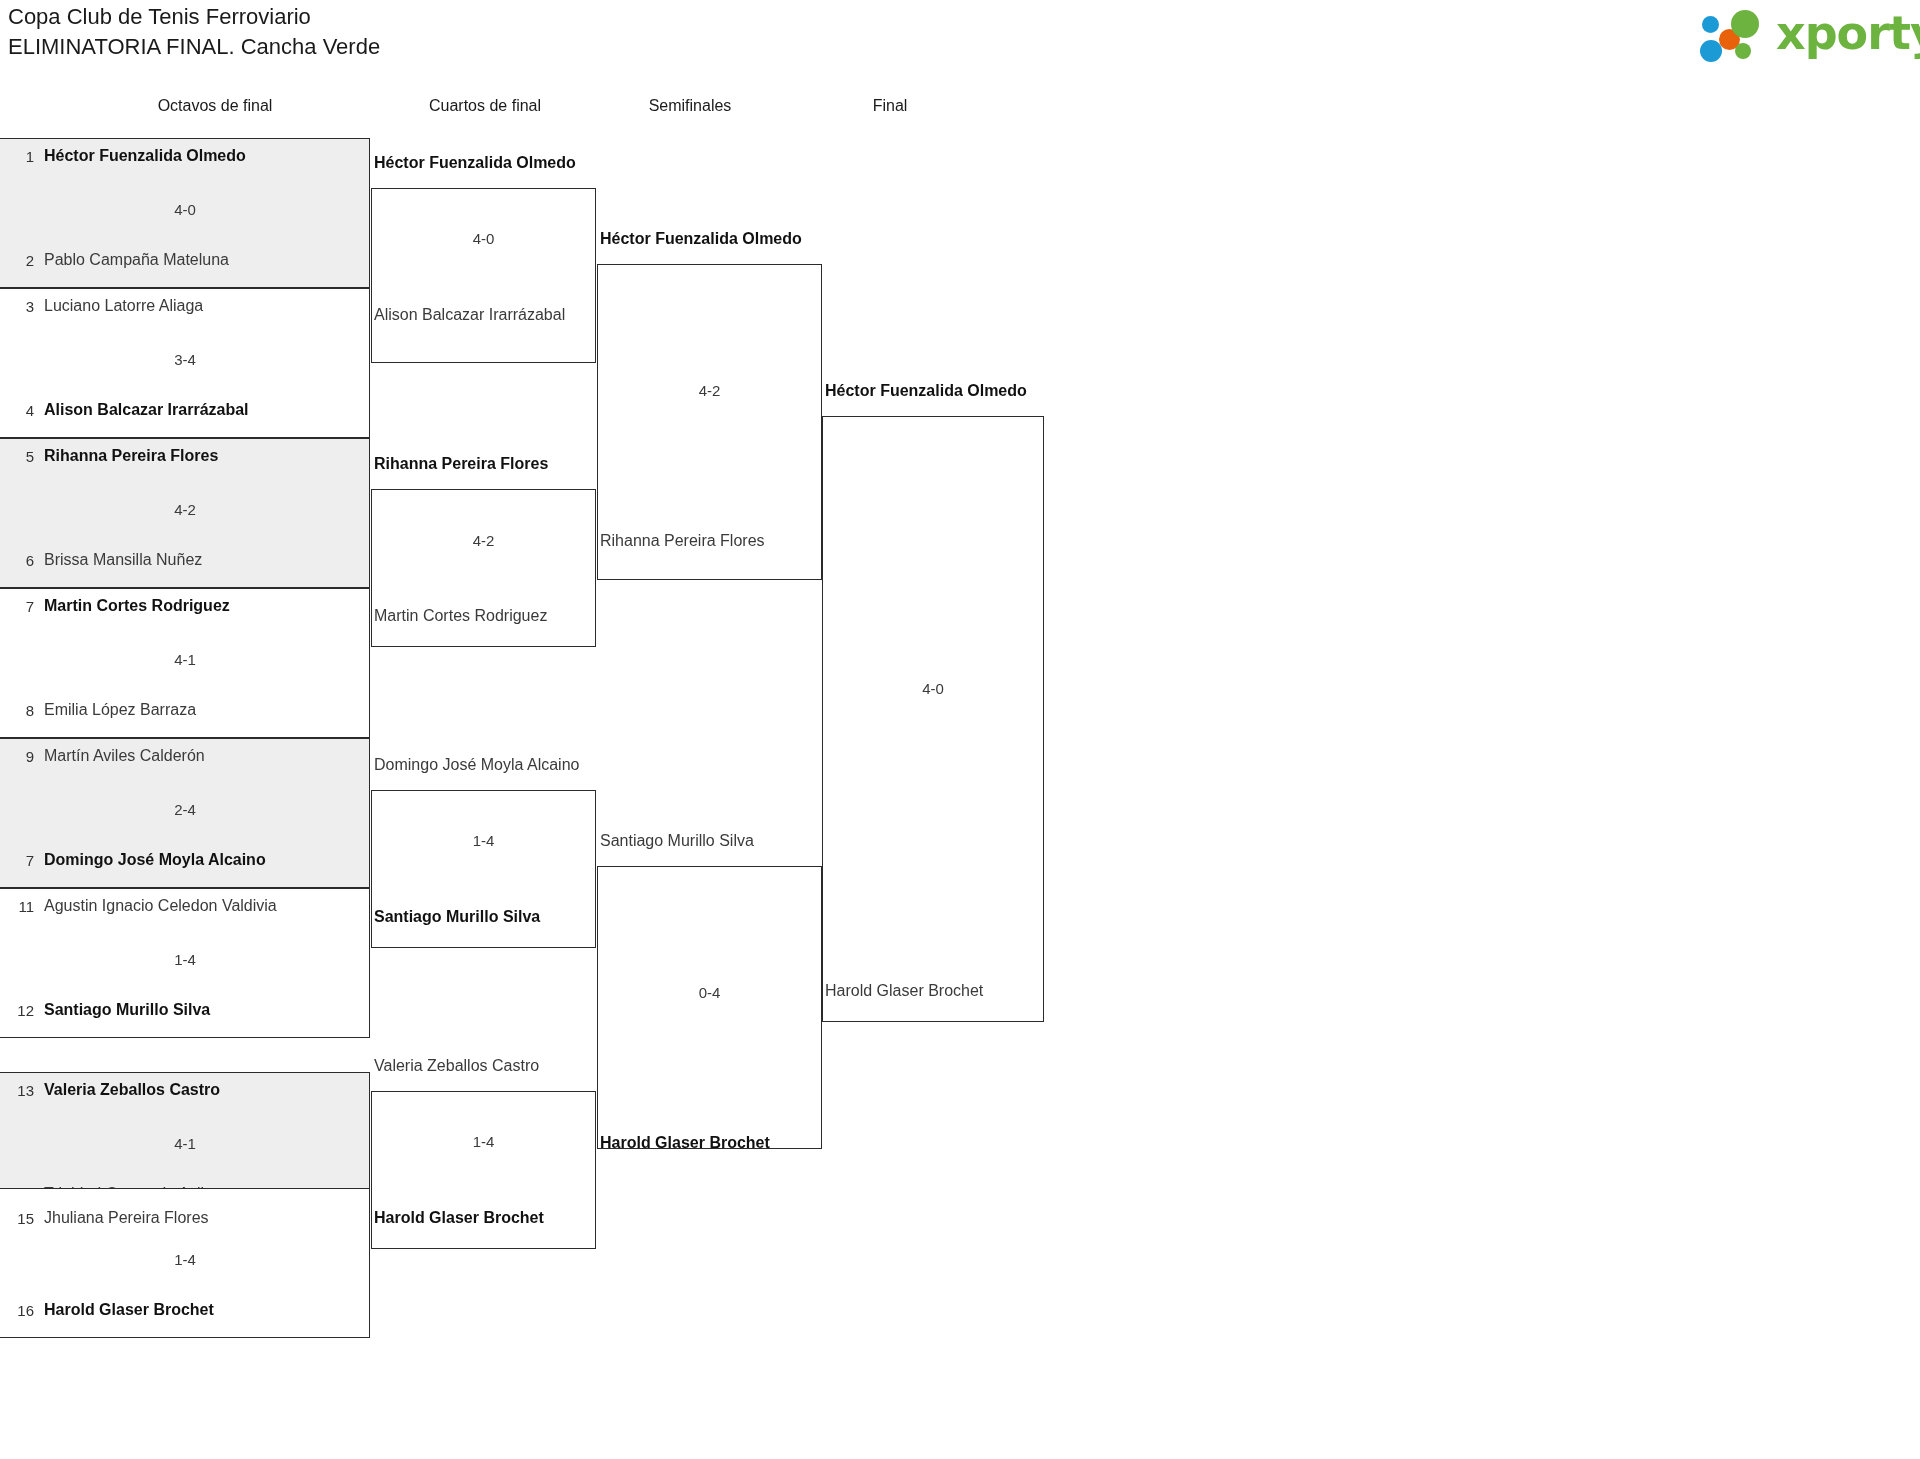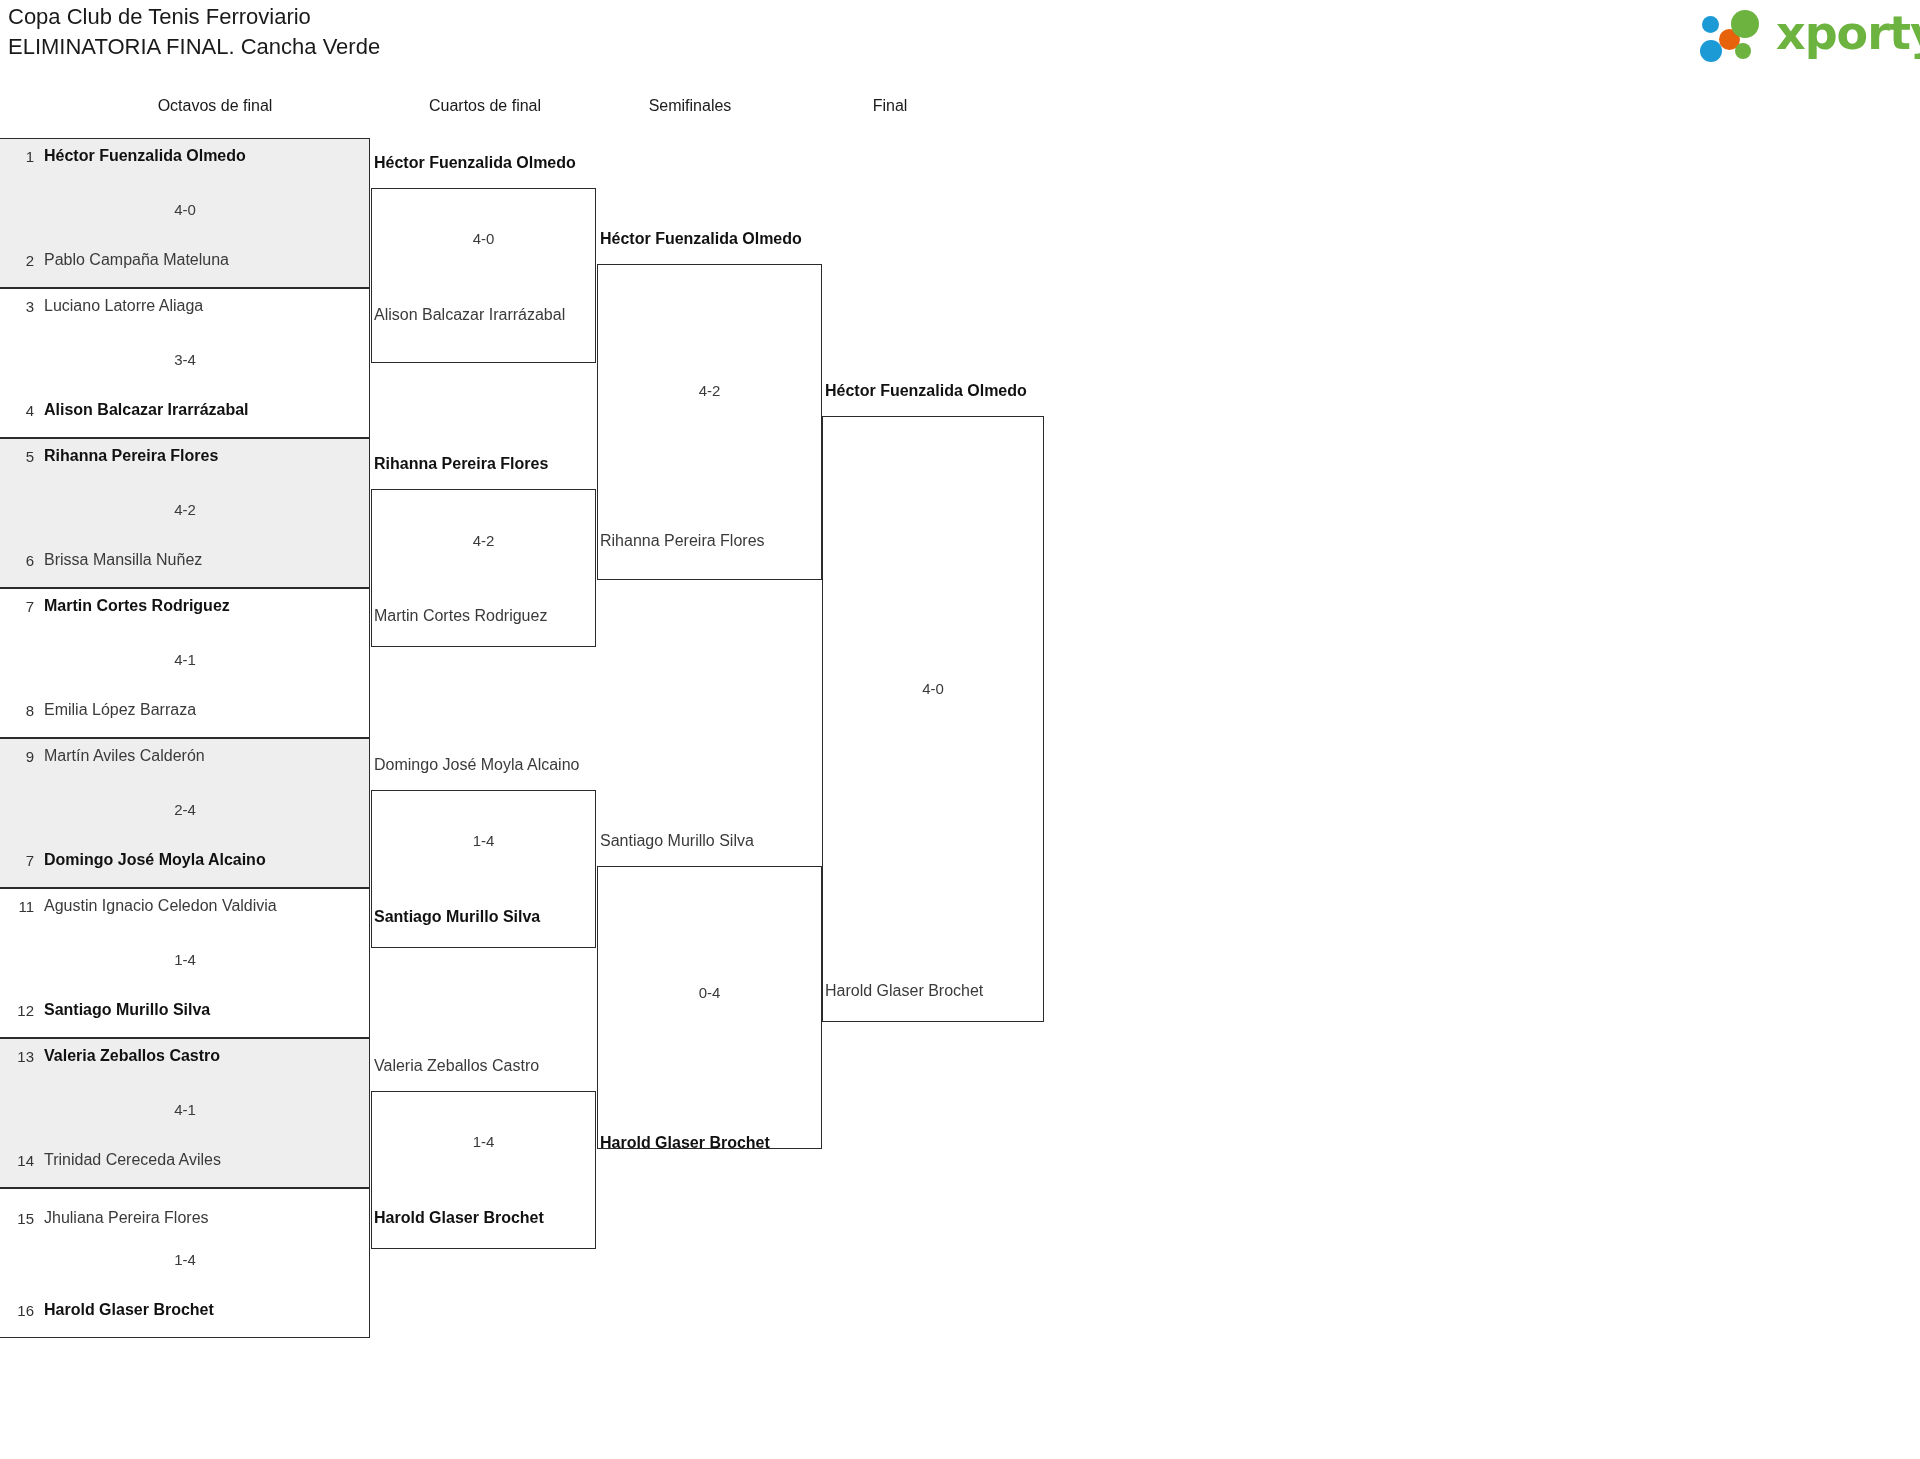--- a/index.html
+++ b/index.html
@@ -201,21 +201,21 @@
       <span class="seed">11</span>
       <span class="pname">Agustin Ignacio Celedon Valdivia</span>
     </div>
     <div class="r1-score" style="top:62px;">1-4</div>
     <div class="r1-player" style="top:112px;">
       <span class="seed">12</span>
       <span class="pname win">Santiago Murillo Silva</span>
     </div>
   </div>
 
-  <div class="r1-match shaded" style="top:1038px; height:150px;">
+  <div class="r1-match shaded" style="top:1072px; height:150px;">
     <div class="r1-player" style="top:8px;">
       <span class="seed">13</span>
       <span class="pname win">Valeria Zeballos Castro</span>
     </div>
     <div class="r1-score" style="top:62px;">4-1</div>
     <div class="r1-player" style="top:112px;">
       <span class="seed">14</span>
       <span class="pname">Trinidad Cereceda Aviles</span>
     </div>
   </div>

